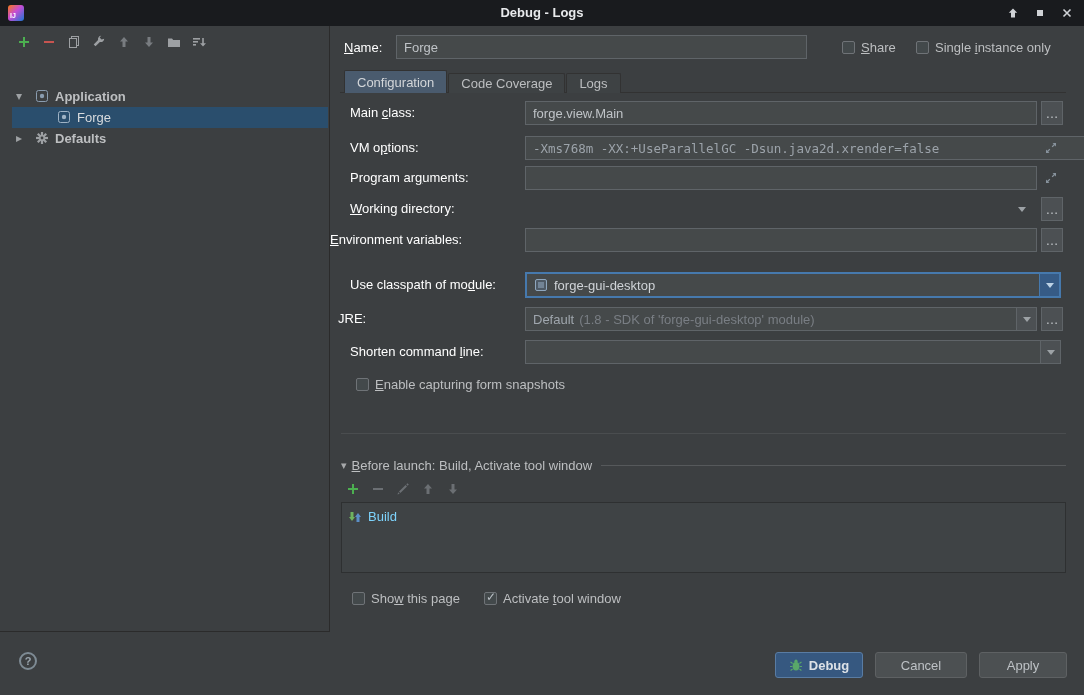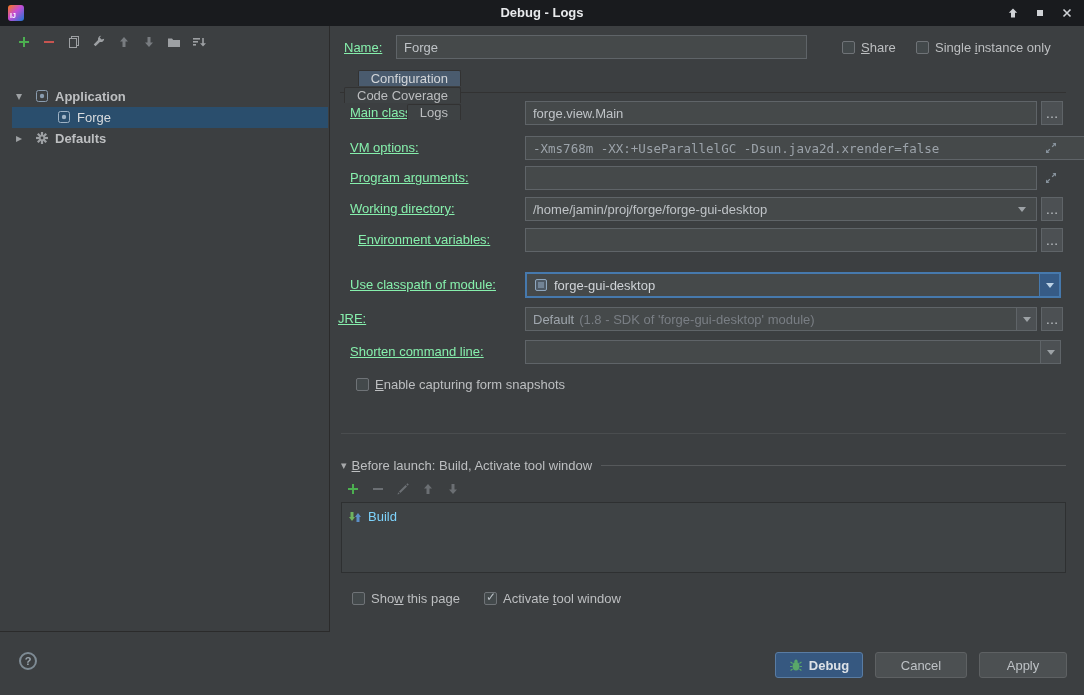--- a/index.html
+++ b/index.html
@@ -26,21 +26,21 @@
   .tbtn { position:absolute; top:8px; width:16px; height:16px; display:flex; align-items:center; justify-content:center; }
   .tree { position:absolute; left:0; top:34px; right:1px; bottom:0; }
   .trow { position:absolute; left:0; right:0; height:21px; line-height:21px; white-space:nowrap; }
   .trow .arrow { position:absolute; font-size:12px; color:#9EA1A4; top:0; }
   .trow .ticon { position:absolute; top:2px; width:16px; height:16px; }
   .trow .tlabel { position:absolute; top:0; }
   .bold { font-weight:bold; }
   .selbar { position:absolute; left:12px; right:0; top:0; height:21px; background:#2A4E6D; }
 
   
-  .flabel { position:absolute; white-space:nowrap; color:#86efac;text-decoration:underline; }
+  .flabel { position:absolute; white-space:nowrap; color:#ffffff; }
   .tfield { position:absolute; height:24px; background:#45494A; border:1px solid #5F6468;
             color:#BFC3C7; font-family:"Liberation Sans",sans-serif; font-size:13px; padding:0 7px; outline:none; }
   .tfield.mono { font-family:"DejaVu Sans Mono", monospace; font-size:12.5px; color:#9CA3AA; }
   .browse { position:absolute; width:22px; height:24px; background:#4C5053; border:1px solid #5F6468;
             color:#C2C6CA; display:flex; align-items:center; justify-content:center; font-size:13px; line-height:1; }
   .combo { position:absolute; height:24px; background:#45494A; border:1px solid #5F6468;
            display:flex; align-items:center; padding:0 26px 0 7px; white-space:nowrap; overflow:hidden; }
   .combo .carrow { position:absolute; right:0; top:0; bottom:0; width:20px; background:#4C5053;
                    border-left:1px solid #5F6468; display:flex; align-items:center; justify-content:center; }
   .tri { width:0; height:0; border-left:4px solid transparent; border-right:4px solid transparent;
@@ -49,21 +49,21 @@
   .combo.focused .carrow { background:#365B86; border-left:1px solid #4679AD; }
   .combo.focused .tri { border-top-color:#BDD2E5; }
   .cb { position:absolute; width:13px; height:13px; background:#43494B; border:1px solid #6F7377;
         border-radius:2px; }
   .cb.checked::after { content:"✓"; position:absolute; left:1px; top:-3px; color:#B9BFC4; font-size:12px; }
   .cblabel { position:absolute; white-space:nowrap; }
   .iconbtn { position:absolute; width:16px; height:16px; display:flex; align-items:center; justify-content:center; }
 
   
   .tabline { position:absolute; left:340px; top:92px; width:726px; height:1px; background:#323232; }
-  .tabs { position:absolute; left:344px; top:70px; height:23px; display:flex; align-items:flex-end; gap:1px; z-index:2;flex-direction:column; }
+  .tabs { position:absolute; left:344px; top:70px; height:23px; display:flex; align-items:flex-end; gap:1px; z-index:2; }
   .tab { height:20px; padding:0 12px; display:flex; align-items:center; background:#3E4244;
          border:1px solid #323232; border-bottom:none; border-radius:2px 2px 0 0; color:#BCBEC0; }
   .tab.active { height:23px; background:#4A5B6E; color:#D3D6D9; border-color:#323232; }
 
   
   .sep { position:absolute; height:1px; background:#4A4D4F; }
   .bl-header { position:absolute; left:341px; top:457px; width:725px; height:16px;
                display:flex; align-items:center; }
   .bl-arrow { font-size:11px; color:#A7A9AB; margin-right:5px; }
   .bl-line { flex:1; height:1px; background:#56595B; margin-left:9px; }
@@ -227,25 +227,24 @@
 
   <div class="flabel" style="left:350px; top:170px">Program ar<u>g</u>uments:</div>
   <input class="tfield" style="left: 525px; top: 166px; width: 512px;" value="">
   <span class="iconbtn" style="left:1043px; top:170px">
     <svg width="16" height="16" viewBox="0 0 16 16">
         <path d="M9.5 3H13v3.5l-1.3-1.3-2.1 2.1-.9-.9 2.1-2.1L9.5 3zM6.5 13H3V9.5l1.3 1.3 2.1-2.1.9.9-2.1 2.1L6.5 13z" fill="#87929C"></path>
       </svg>
   </span>
 
   <div class="flabel" style="left:350px; top:201px"><u>W</u>orking directory:</div>
-  <input class="tfield" style="left: 525px; top: 197px; width: 512px; padding-right: 22px;" value="/home/jamin/proj/forge/forge-gui-desktop">
   <span class="tri" style="position:absolute; left:1018px; top:207px"></span>
   <div class="browse" style="left:1041px; top:197px">…</div>
 
-  <div class="flabel" style="left:358px; top:232px"><u>E</u>nvironment variables:</div>
+  <div class="flabel" style="left:330px; top:232px"><u>E</u>nvironment variables:</div>
   <input class="tfield" style="left: 525px; top: 228px; width: 512px;" value="">
   <div class="browse" style="left:1041px; top:228px">…</div>
 
   <div class="flabel" style="left:350px; top:277px">Use classpath of mo<u>d</u>ule:</div>
   <div class="combo focused" style="left:525px; top:272px; width:536px">
     <span style="margin-right:6px; display:flex">
       <svg width="14" height="14" viewBox="0 0 14 14">
           <rect x="1.5" y="1.5" width="11" height="11" rx="1.5" fill="#4E5A66" stroke="#8FA7BE"></rect>
           <rect x="4" y="4" width="6" height="6" fill="#8FA7BE" opacity="0.55"></rect>
         </svg>

